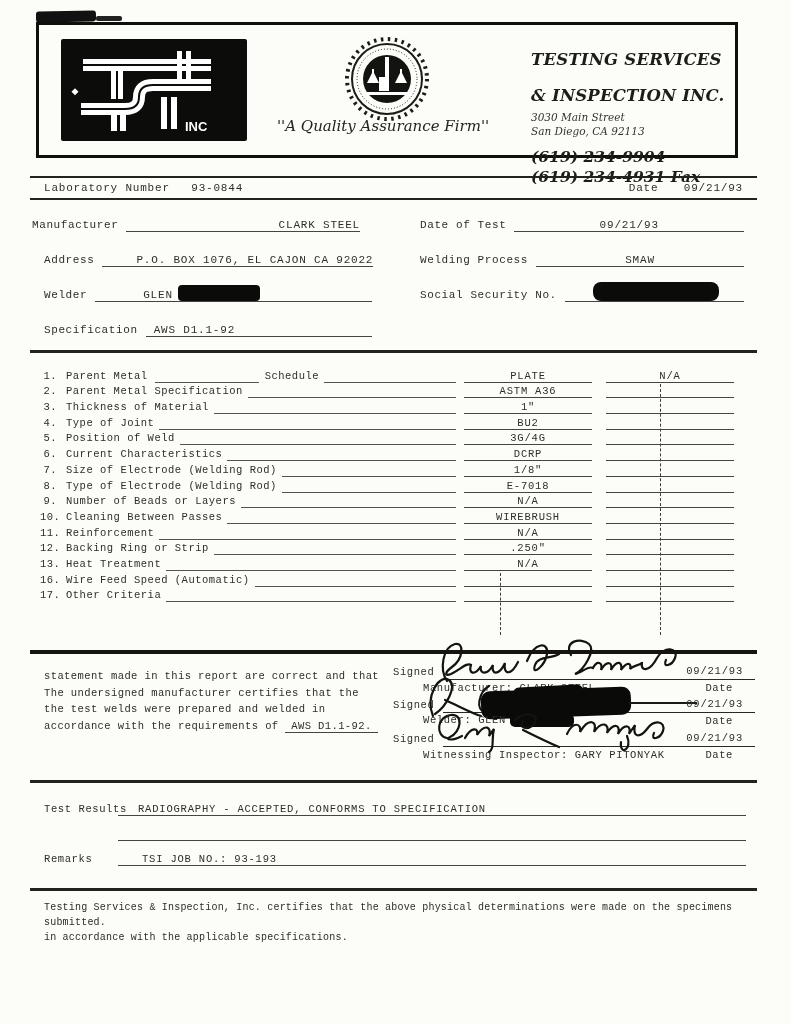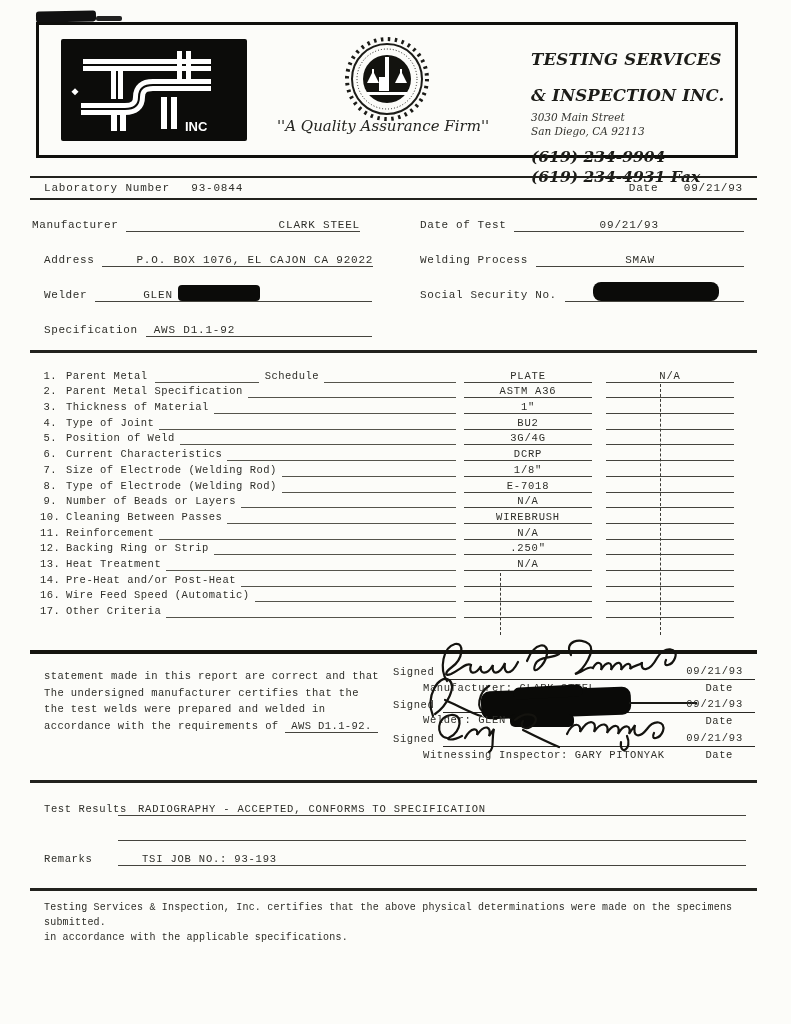--- a/index.html
+++ b/index.html
@@ -324,30 +324,20 @@
           <span class="c-num">13.</span>
           <span class="c-label">Heat Treatment</span>
 
           <span class="c-fill"></span>
         </span>
         <span class="c-col1">N/A</span>
         <span class="c-col2"></span>
       </div>
         <div class="c-row">
         <span class="c-left">
-          <span class="c-num">14.</span>
-          <span class="c-label">Pre-Heat and/or Post-Heat</span>
-
-          <span class="c-fill"></span>
-        </span>
-        <span class="c-col1"></span>
-        <span class="c-col2"></span>
-      </div>
-        <div class="c-row">
-        <span class="c-left">
           <span class="c-num">16.</span>
           <span class="c-label">Wire Feed Speed (Automatic)</span>
 
           <span class="c-fill"></span>
         </span>
         <span class="c-col1"></span>
         <span class="c-col2"></span>
       </div>
         <div class="c-row">
         <span class="c-left">

